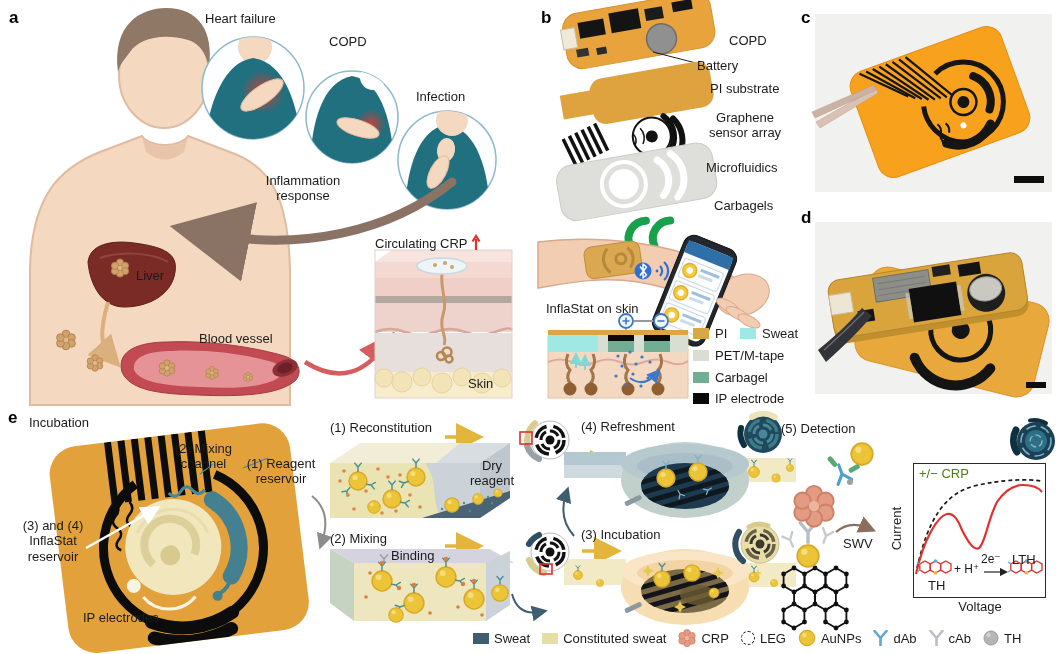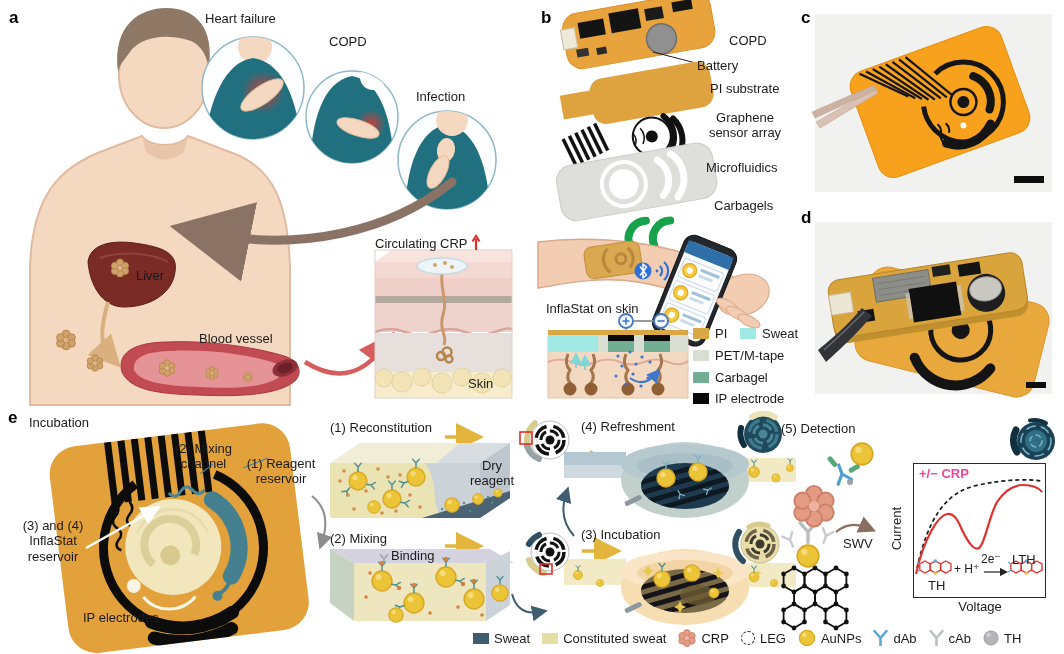--- a/index.html
+++ b/index.html
@@ -4,21 +4,21 @@
 <style>
   html,body{margin:0;padding:0;background:#fff}
   .fig{position:relative;width:1064px;height:654px;background:#fff;overflow:hidden;
        font-family:"Liberation Sans","DejaVu Sans",sans-serif;color:#1b1b1b}
   .art{position:absolute;overflow:visible}
   .lbl{position:absolute;font-size:13px;line-height:1.18;white-space:nowrap;color:#1b1b1b}
   .ctr{text-align:center}
   .pl{position:absolute;font-size:17px;font-weight:700;color:#000}
   .graphbox{position:absolute;left:913px;top:463px;width:131px;height:133px;
             border:1.7px solid #2a2a2a;background:#fff}
-  .red{color:#ec4899;font-weight:700}
+  .red{color:#4d7c0f;font-weight:400}
   .sm{font-size:12px}
   .legrow{position:absolute;left:473px;top:629px;display:flex;align-items:center;font-size:13px}
   .li{display:flex;align-items:center;margin-right:12px}
   .li .ic{margin-right:5px;display:flex;align-items:center}
   .chip{display:inline-block;width:16px;height:11px}
   .bleg{position:absolute;display:flex;align-items:center;font-size:13px}
   .bleg .chip{margin-right:6px}
   .dashcirc{width:12px;height:12px;border:1.7px dashed #222;border-radius:50%}
   .rot90{transform:rotate(-90deg)}
 </style>
@@ -757,20 +757,24 @@
     <line x1="94" y1="108" x2="97" y2="106" stroke="#5FA8D3" stroke-width="1.5"></line>
   </g>
   <line x1="70" y1="108" x2="90" y2="108" stroke="#222" stroke-width="1.2" marker-end="url(#mBlack)"></line>
 </svg>
 
 
 <div class="pl" style="left:9px;top:8px">a</div>
 <div class="lbl" style="left:205px;top:11px">Heart failure</div>
 <div class="lbl" style="left:329px;top:34px">COPD</div>
 <div class="lbl" style="left:416px;top:89px">Infection</div>
+<div class="lbl ctr" style="left:248px;top:173px;width:110px">
+  <span style="display:block">Inflammation</span>
+  <span style="display:block">response</span>
+</div>
 <div class="lbl" style="left:136px;top:268px">Liver</div>
 <div class="lbl" style="left:199px;top:331px">Blood vessel</div>
 <div class="lbl" style="left:375px;top:234px">
   <span>Circulating CRP</span>
   <svg width="10" height="17" style="vertical-align:-3px">
     <path d="M5,16 V5 M1.5,7.5 L5,2 L8.5,7.5" fill="none" stroke="#E0312E" stroke-width="2.2"></path>
   </svg>
 </div>
 <div class="lbl" style="left:468px;top:376px">Skin</div>
 

